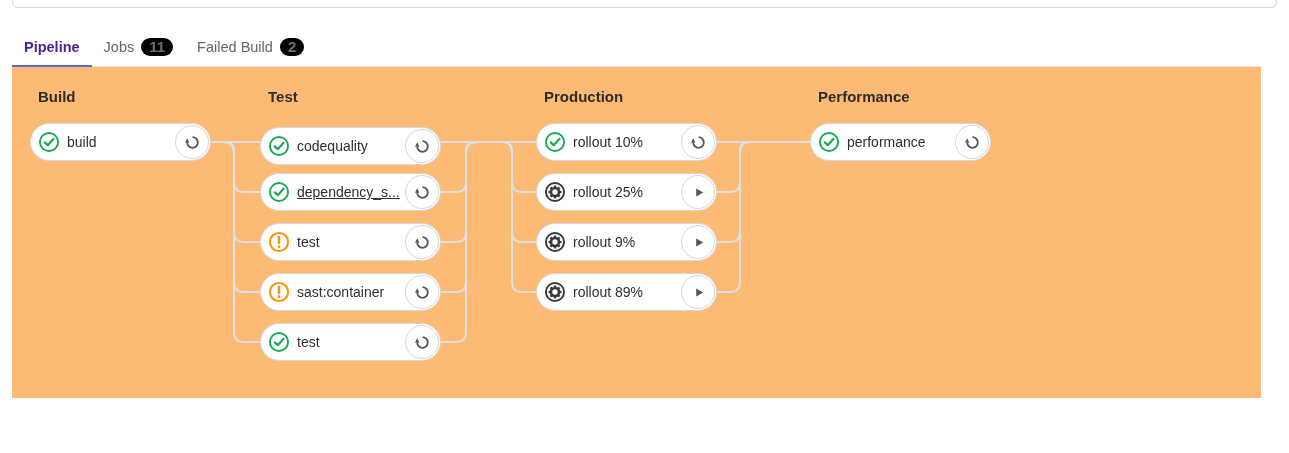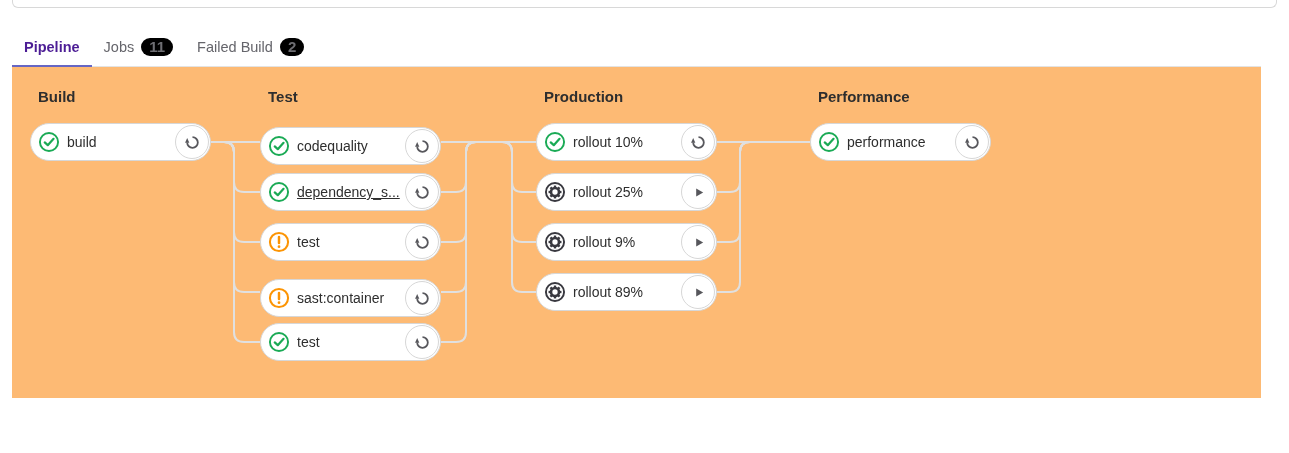--- a/index.html
+++ b/index.html
@@ -176,21 +176,21 @@
           <circle cx="8" cy="11.4" r="1" fill="#fc9403"></circle>
         </svg>
         <span class="job-name">test</span>
         <button class="action-btn">
           <svg viewBox="0 0 16 16">
             <path d="M8 3 A5 5 0 1 1 3 8" fill="none" stroke="#57575c" stroke-width="1.7"></path>
             <polygon points="3 3.7, 1 8.2, 5 8.2" fill="#57575c"></polygon>
           </svg>
         </button>
       </div>
-      <div class="job-pill" style="top: 212px;">
+      <div class="job-pill" style="top: 206px;">
         <svg class="status-icon" viewBox="0 0 16 16">
           <circle cx="8" cy="8" r="6.6" fill="#fff" stroke="#fc9403" stroke-width="1.5"></circle>
           <path d="M8 4.4 L8 8.8" fill="none" stroke="#fc9403" stroke-width="1.8" stroke-linecap="round"></path>
           <circle cx="8" cy="11.4" r="1" fill="#fc9403"></circle>
         </svg>
         <span class="job-name">sast:container</span>
         <button class="action-btn">
           <svg viewBox="0 0 16 16">
             <path d="M8 3 A5 5 0 1 1 3 8" fill="none" stroke="#57575c" stroke-width="1.7"></path>
             <polygon points="3 3.7, 1 8.2, 5 8.2" fill="#57575c"></polygon>

